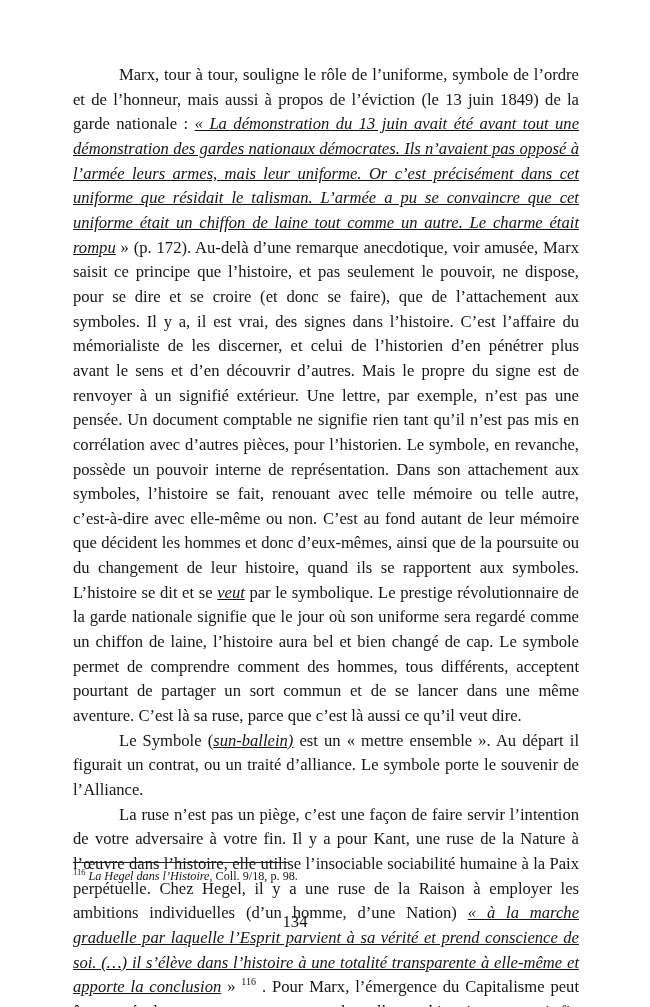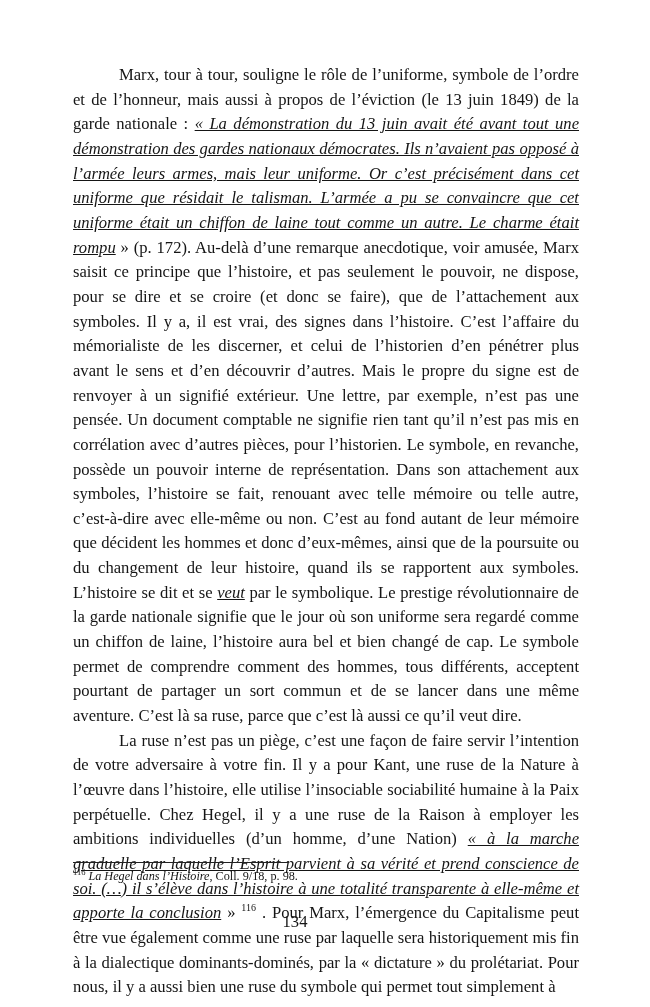--- a/index.html
+++ b/index.html
@@ -66,20 +66,21 @@
     font-size: 16.6px;
     line-height: 20px;
   }
 </style>
 </head>
 <body>
 
 <div class="page">
   <p class="para"><span>Marx, tour à tour, souligne le rôle de l’uniforme, symbole de l’ordre et de l’honneur, mais aussi à propos de l’éviction (le 13 juin 1849) de la garde nationale : </span><i>« La démonstration du 13 juin avait été avant tout une démonstration des gardes nationaux démocrates. Ils n’avaient pas opposé à l’armée leurs armes, mais leur uniforme. Or c’est précisément dans cet uniforme que résidait le talisman. L’armée a pu se convaincre que cet uniforme était un chiffon de laine tout comme un autre. Le charme était rompu</i><span> » (p. 172). Au-delà d’une remarque anecdotique, voir amusée, Marx saisit ce principe que l’histoire, et pas seulement le pouvoir, ne dispose, pour se dire et se croire (et donc se faire), que de l’attachement aux symboles. Il y a, il est vrai, des signes dans l’histoire. C’est l’affaire du mémorialiste de les discerner, et celui de l’historien d’en pénétrer plus avant le sens et d’en découvrir d’autres. Mais le propre du signe est de renvoyer à un signifié extérieur. Une lettre, par exemple, n’est pas une pensée. Un document comptable ne signifie rien tant qu’il n’est pas mis en corrélation avec d’autres pièces, pour l’historien. Le symbole, en revanche, possède un pouvoir interne de représentation. Dans son attachement aux symboles, l’histoire se fait, renouant avec telle mémoire ou telle autre, c’est-à-dire avec elle-même ou non. C’est au fond autant de leur mémoire que décident les hommes et donc d’eux-mêmes, ainsi que de la poursuite ou du changement de leur histoire, quand ils se rapportent aux symboles. L’histoire se dit et se </span><i>veut</i><span> par le symbolique. Le prestige révolutionnaire de la garde nationale signifie que le jour où son uniforme sera regardé comme un chiffon de laine, l’histoire aura bel et bien changé de cap. Le symbole permet de comprendre comment des hommes, tous différents, acceptent pourtant de partager un sort commun et de se lancer dans une même aventure. C’est là sa ruse, parce que c’est là aussi ce qu’il veut dire.</span></p>
 
+  <p class="para"><span>Le Symbole (</span><i>sun-ballein)</i><span> est un « mettre ensemble ». Au départ il figurait un contrat, ou un traité d’alliance. Le symbole porte le souvenir de l’Alliance.</span></p>
 
   <p class="para"><span>La ruse n’est pas un piège, c’est une façon de faire servir l’intention de votre adversaire à votre fin. Il y a pour Kant, une ruse de la Nature à l’œuvre dans l’histoire, elle utilise l’insociable sociabilité humaine à la Paix perpétuelle. Chez Hegel, il y a une ruse de la Raison à employer les ambitions individuelles (d’un homme, d’une Nation) </span><i>« à la marche graduelle par laquelle l’Esprit parvient à sa vérité et prend conscience de soi. (…) il s’élève dans l’histoire à une totalité transparente à elle-même et apporte la conclusion</i><span> » </span><span class="sup">116</span><span> . Pour Marx, l’émergence du Capitalisme peut être vue également comme une ruse par laquelle sera historiquement mis fin à la dialectique dominants-dominés, par la « dictature » du prolétariat. Pour nous, il y a aussi bien une ruse du symbole qui permet tout simplement à</span></p>
 </div>
 
 <div class="footnote-rule"></div>
 
 <div class="footnote"><span class="fn-num">116</span><i>La Hegel dans l’Histoire</i><span>, Coll. 9/18, p. 98.</span></div>
 
 <div class="page-number">134</div>
 

